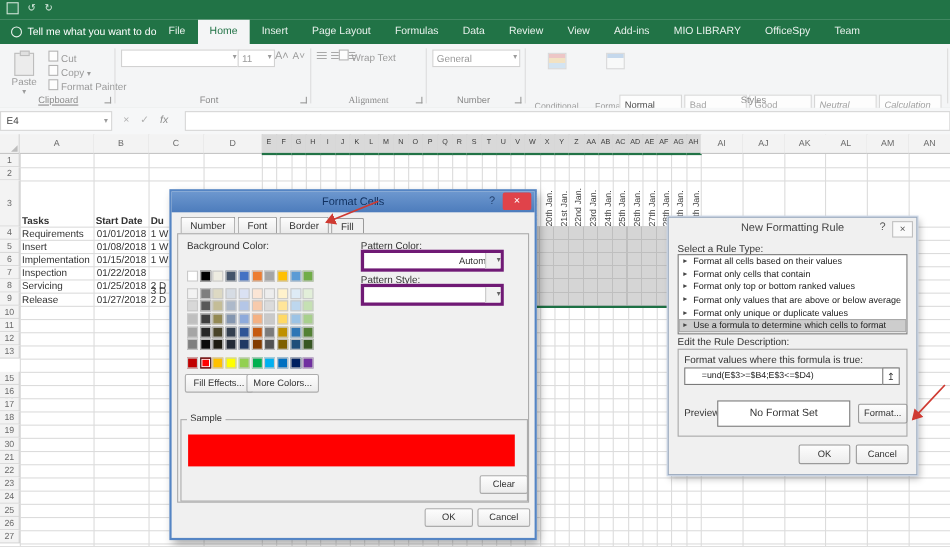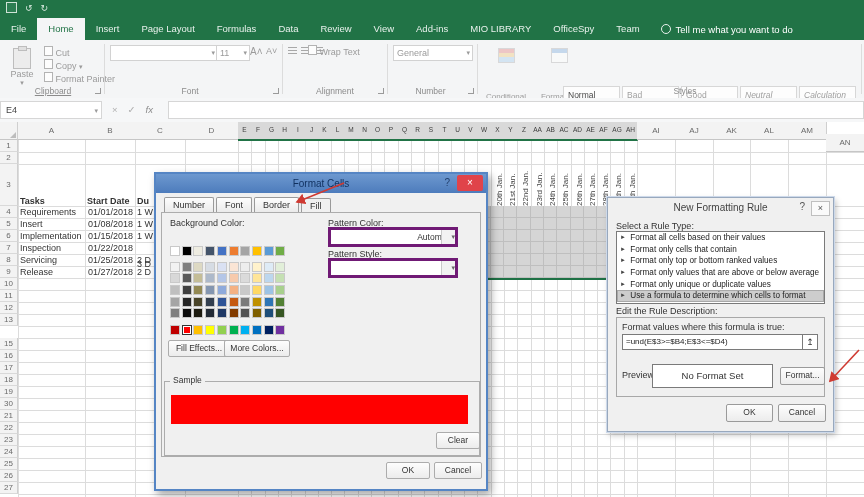--- a/index.html
+++ b/index.html
@@ -96,59 +96,59 @@
 
   #nfr-dialog{position:absolute;left:607px;top:197px;width:225px;height:233px;background:#f0f0f0;
      border:1px solid #98a8bd;box-shadow:0 0 0 1px #cdd9ea,2px 3px 6px rgba(0,0,0,.25);z-index:10;font-size:9px;color:#333;}
   #nfr-title{position:absolute;left:0;top:0;right:0;height:19px;text-align:center;line-height:19px;font-size:10px;color:#444;}
   #nfr-close{position:absolute;right:3px;top:3px;width:17px;height:13px;border:1px solid #bfbfbf;background:#fafafa;color:#555;text-align:center;line-height:12px;font-size:9px;}
   #nfr-list{position:absolute;left:8px;top:33px;width:207px;height:71px;background:#fff;border:1px solid #7a7a7a;overflow:hidden;}
   .rule-item{height:11.7px;line-height:11.7px;font-size:8.2px;color:#222;padding-left:3px;white-space:nowrap;overflow:hidden;}
   .rule-item.sel{background:#cdcdcd;outline:1px solid #a8a8a8;outline-offset:-1px;}
   .rule-arrow{display:inline-block;font-size:6px;vertical-align:1px;margin-right:2px;color:#444;}
   #nfr-desc{position:absolute;left:8px;top:119px;width:207px;height:78px;border:1px solid #a8a8a8;}
-  #nfr-input{position:absolute;left:14px;top:136px;width:178px;height:14px;background:#fff;border:1px solid #7a7a7a;font-size:8px;line-height:14px;padding-left:3px;color:#222;white-space:nowrap;overflow:hidden;}
+  #nfr-input{position:absolute;left:14px;top:136px;width:178px;height:14px;background:#fff;border:1px solid #7a7a7a;font-size:8px;line-height:14px;padding-left:15px;color:#222;white-space:nowrap;overflow:hidden;}
   #nfr-range{position:absolute;left:194px;top:136px;width:14px;height:14px;background:#fff;border:1px solid #7a7a7a;text-align:center;line-height:14px;font-size:9px;color:#333;}
   #nfr-preview{position:absolute;left:44px;top:166px;width:119px;height:22px;background:#fff;border:1px solid #7a7a7a;text-align:center;line-height:22px;font-size:9.5px;}
   .nfr-btn{position:absolute;height:16px;background:linear-gradient(#fdfdfd,#ececec);border:1px solid #9a9a9a;border-radius:2px;text-align:center;font-size:8.5px;line-height:15px;color:#333;}
 
   #arrows{position:absolute;left:0;top:0;width:864px;height:497px;z-index:20;pointer-events:none;}
 </style>
 </head>
 <body>
 
 <div id="app">
 
   <div id="titlebar">
     <div id="qat">
       <span class="qat-save"></span>
       <span>↺</span>
       <span>↻</span>
     </div>
   </div>
 
   <div id="tabsrow">
+    <span id="tellme">
+      <span class="bulb"></span>
+      <span>Tell me what you want to do</span>
+    </span>
     <span id="ribbon-tabs" style="display:flex;">
         <div class="rtab">File</div>
         <div class="rtab active">Home</div>
         <div class="rtab">Insert</div>
         <div class="rtab">Page Layout</div>
         <div class="rtab">Formulas</div>
         <div class="rtab">Data</div>
         <div class="rtab">Review</div>
         <div class="rtab">View</div>
         <div class="rtab">Add-ins</div>
         <div class="rtab">MIO LIBRARY</div>
         <div class="rtab">OfficeSpy</div>
         <div class="rtab">Team</div>
       </span>
-    <span id="tellme">
-      <span class="bulb"></span>
-      <span>Tell me what you want to do</span>
-    </span>
   </div>
 
   <div id="ribbon">
 
     <div id="paste-big">
       <div class="clip-icon"></div>
       <div class="rbtn-lbl">Paste</div>
       <div class="caret">▾</div>
     </div>
     <div class="abs" style="left:44px;top:6px;"><span class="mini-doc"></span> <span class="rbtn-lbl">Cut</span></div>
@@ -180,21 +180,21 @@
         <span class="al-icon"></span>
         <span class="al-icon"></span>
       </div>
     <div class="abs" style="left:288px;top:64px;display:flex;gap:4px;">
         <span class="al-icon"></span>
         <span class="al-icon"></span>
         <span class="al-icon"></span>
       </div>
     <div class="abs" style="left:308px;top:5px;"><span class="mini-doc"></span> <span class="rbtn-lbl">Wrap Text</span></div>
     <div class="abs" style="left:300px;top:62px;"><span class="mini-doc"></span> <span class="rbtn-lbl">Merge &amp; Center</span> <span class="caret">▾</span></div>
-    <div class="glabel" style="left:290px;width:90px;">Alignment</div>
+    <div class="glabel" style="left:290px;width:90px;font-family:Liberation Serif, serif;">Alignment</div>
     <div class="launcher" style="left:378px;"></div>
     <div class="gdiv" style="left:387px;"></div>
 
     <div class="numbox" style="left:393px;top:5px;width:72px;"><span>General</span><span class="caret" style="position:absolute;right:2px;">▾</span></div>
     <div id="number-icons" class="abs" style="left:392px;top:62px;display:flex;">
         <div class="numicon">$ ▾</div>
         <div class="numicon">%</div>
         <div class="numicon">,</div>
         <div class="numicon">←.0</div>
         <div class="numicon">.00→</div>
@@ -374,21 +374,21 @@
         <div class="chdr sel" style="left: 571px; width: 13px; font-size: 6.5px;">AD</div>
         <div class="chdr sel" style="left: 584px; width: 13px; font-size: 6.5px;">AE</div>
         <div class="chdr sel" style="left: 597px; width: 13px; font-size: 6.5px;">AF</div>
         <div class="chdr sel" style="left: 610px; width: 14px; font-size: 6.5px;">AG</div>
         <div class="chdr sel" style="left: 624px; width: 13px; font-size: 6.5px;">AH</div>
         <div class="chdr" style="left: 637px; width: 38px;">AI</div>
         <div class="chdr" style="left: 675px; width: 38px;">AJ</div>
         <div class="chdr" style="left: 713px; width: 37px;">AK</div>
         <div class="chdr" style="left: 750px; width: 38px;">AL</div>
         <div class="chdr" style="left: 788px; width: 38px;">AM</div>
-        <div class="chdr" style="left: 826px; width: 38px; margin-top: 12px;">AN</div>
+        <div class="chdr" style="left: 826px; width: 38px;">AN</div>
       </div>
     <div id="row-headers">
         <div class="rhdr" style="top: 18px; height: 11px; line-height: 11px;">1</div>
         <div class="rhdr" style="top: 30px; height: 11px; line-height: 11px;">2</div>
         <div class="rhdr" style="top: 42px; height: 41px; line-height: 41px;">3</div>
         <div class="rhdr" style="top: 84px; height: 11px; line-height: 11px;">4</div>
         <div class="rhdr" style="top: 96px; height: 11px; line-height: 11px;">5</div>
         <div class="rhdr" style="top: 108px; height: 11px; line-height: 11px;">6</div>
         <div class="rhdr" style="top: 120px; height: 11px; line-height: 11px;">7</div>
         <div class="rhdr" style="top: 132px; height: 11px; line-height: 11px;">8</div>

